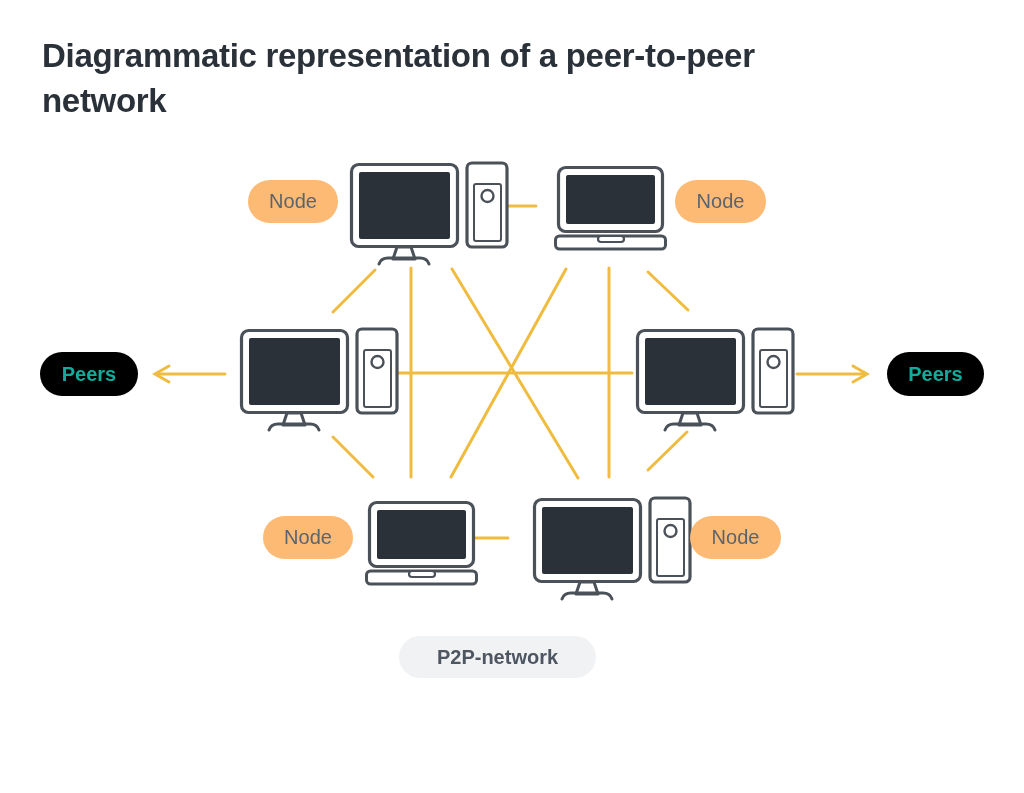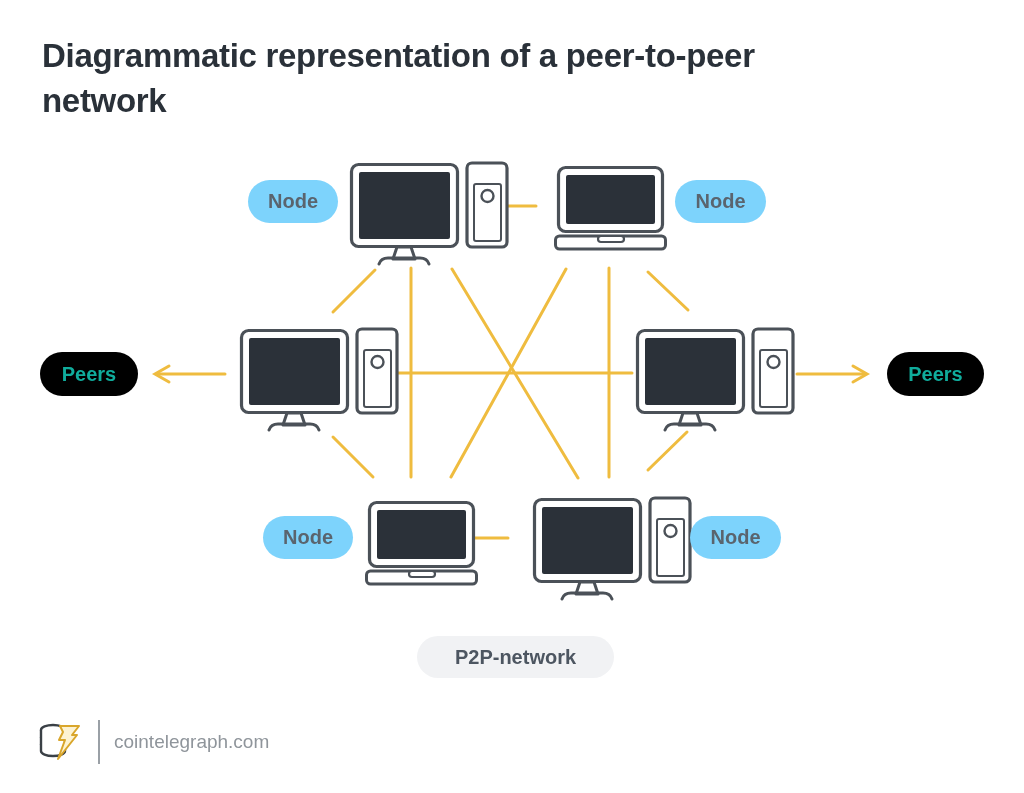--- a/index.html
+++ b/index.html
@@ -37,42 +37,42 @@
   .pill {
     position: absolute;
     display: flex;
     align-items: center;
     justify-content: center;
     border-radius: 24px;
     font-size: 20px;
     white-space: nowrap;
   }
   .pill-node {
-    background: #7dd3fc;
+    background: #fdba74;
     color: #5a646e;
-    font-weight: 700;
+    font-weight: 400;
   }
   .pill-peers {
     background: #000000;
     color: #10ac9c;
     font-weight: 700;
   }
   .pill-network {
     background: #f1f2f4;
     color: #4d5661;
     font-weight: 700;
   }
 
   .node-tl { left: 248px; top: 180px; width: 90px;  height: 43px; }
   .node-tr { left: 675px; top: 180px; width: 91px;  height: 43px; }
   .node-bl { left: 263px; top: 516px; width: 90px;  height: 43px; }
   .node-br { left: 690px; top: 516px; width: 91px;  height: 43px; }
   .peers-l { left: 40px;  top: 352px; width: 98px;  height: 44px; }
   .peers-r { left: 887px; top: 352px; width: 97px;  height: 44px; }
-  .p2p     { left: 417px; top: 636px; width: 197px; height: 42px; }
+  .p2p     { left: 399px; top: 636px; width: 197px; height: 42px; }
 
   .footer {
     position: absolute;
     left: 36px;
     top: 718px;
     display: flex;
     align-items: center;
     gap: 14px;
   }
   .footer-divider {
@@ -147,27 +147,14 @@
   </svg>
 
   <div class="pill pill-node node-tl">Node</div>
   <div class="pill pill-node node-tr">Node</div>
   <div class="pill pill-node node-bl">Node</div>
   <div class="pill pill-node node-br">Node</div>
   <div class="pill pill-peers peers-l">Peers</div>
   <div class="pill pill-peers peers-r">Peers</div>
   <div class="pill pill-network p2p">P2P-network</div>
 
-  <div class="footer">
-    <svg width="48" height="48" viewBox="0 0 48 48">
-      <g stroke="#3a4046" stroke-width="2.4" fill="#ffffff">
-        <ellipse cx="17" cy="12" rx="12" ry="5"></ellipse>
-        <path d="M5 12 V19 C5 21.8 10.4 24 17 24 C23.6 24 29 21.8 29 19 V12"></path>
-        <path d="M5 19 V26 C5 28.8 10.4 31 17 31 C23.6 31 29 28.8 29 26 V19"></path>
-        <path d="M5 26 V33 C5 35.8 10.4 38 17 38 C23.6 38 29 35.8 29 33 V26"></path>
-      </g>
-      <path d="M24 8 H43 L36 17 H41 L22 41 L29 22 H23 L27 14 Z" fill="#fdf3d2" stroke="#d9a62b" stroke-width="2" stroke-linejoin="round"></path>
-    </svg>
-    <div class="footer-divider"></div>
-    <span class="footer-site">cointelegraph.com</span>
-  </div>
 
 </div>
 
 </body></html>

